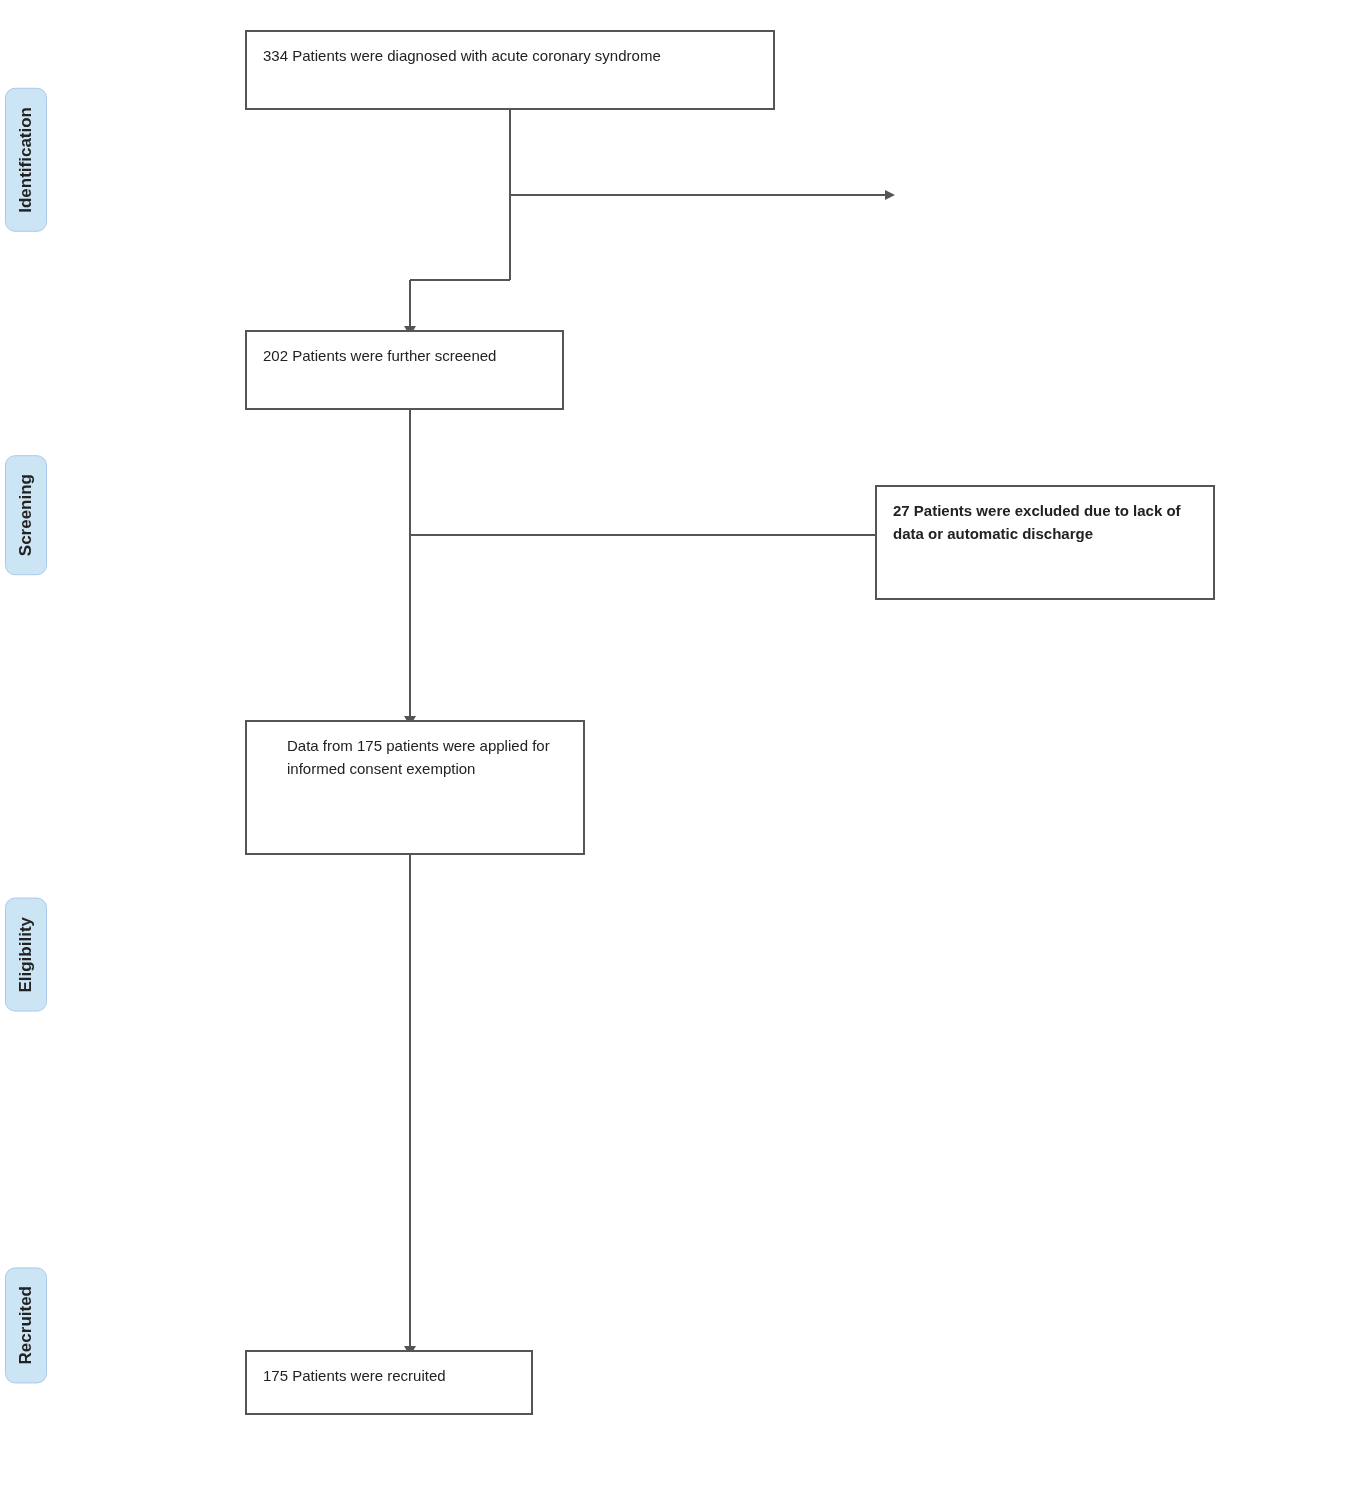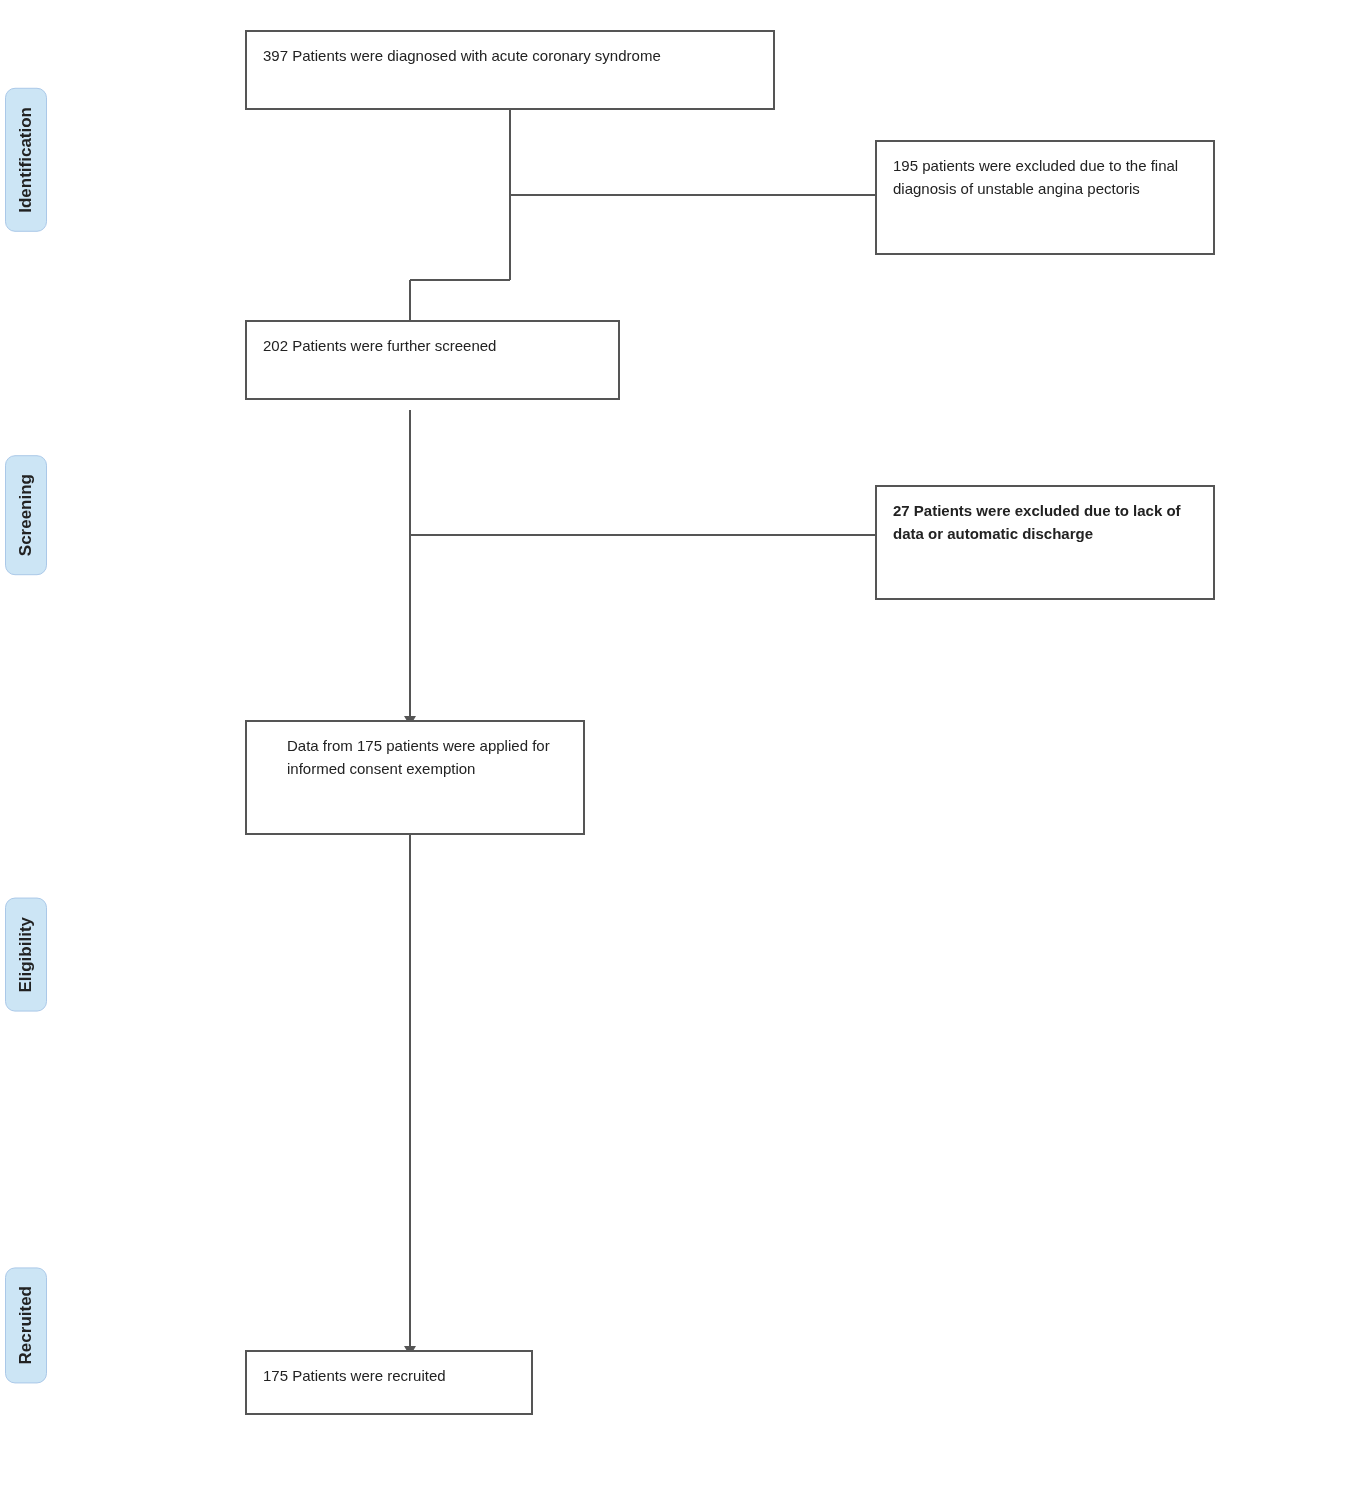--- a/index.html
+++ b/index.html
@@ -102,36 +102,33 @@
         <polygon points="790,529 790,541 800,535" fill="#555"></polygon>
 
         <line x1="315" y1="535" x2="315" y2="720" stroke="#555" stroke-width="2"></line>
         <polygon points="309,716 321,716 315,726" fill="#555"></polygon>
 
         <line x1="315" y1="830" x2="315" y2="1350" stroke="#555" stroke-width="2"></line>
         <polygon points="309,1346 321,1346 315,1356" fill="#555"></polygon>
       </svg>
 
       <div class="flow-box" style="left:150px; top:30px; width:530px; height:80px;">
-        <span>397 Patients were diagnosed with acute coronary syndrome</span>
+        <span>334 Patients were diagnosed with acute coronary syndrome</span>
       </div>
 
-      <div class="flow-box" style="left:780px; top:140px; width:340px; height:115px;">
-        <span>195 patients were excluded due to the final diagnosis of unstable angina pectoris</span>
-      </div>
 
-      <div class="flow-box" style="left:150px; top:320px; width:375px; height:80px;">
+      <div class="flow-box" style="left:150px; top:330px; width:319px; height:80px;">
         <span>202 Patients were further screened</span>
       </div>
 
       <div class="flow-box" style="left:780px; top:485px; width:340px; height:115px;font-weight:bold;">
         <span>27 Patients were excluded due to lack of data or automatic discharge</span>
       </div>
 
-      <div class="flow-box" style="left:150px; top:720px; width:340px; height:115px;padding-left:40px;">
+      <div class="flow-box" style="left:150px; top:720px; width:340px; height:135px;padding-left:40px;">
         <span>Data from 175 patients were applied for informed consent exemption</span>
       </div>
 
       <div class="flow-box" style="left:150px; top:1350px; width:288px; height:65px;">
         <span>175 Patients were recruited</span>
       </div>
 
     </div>
   </div>
 </div>

